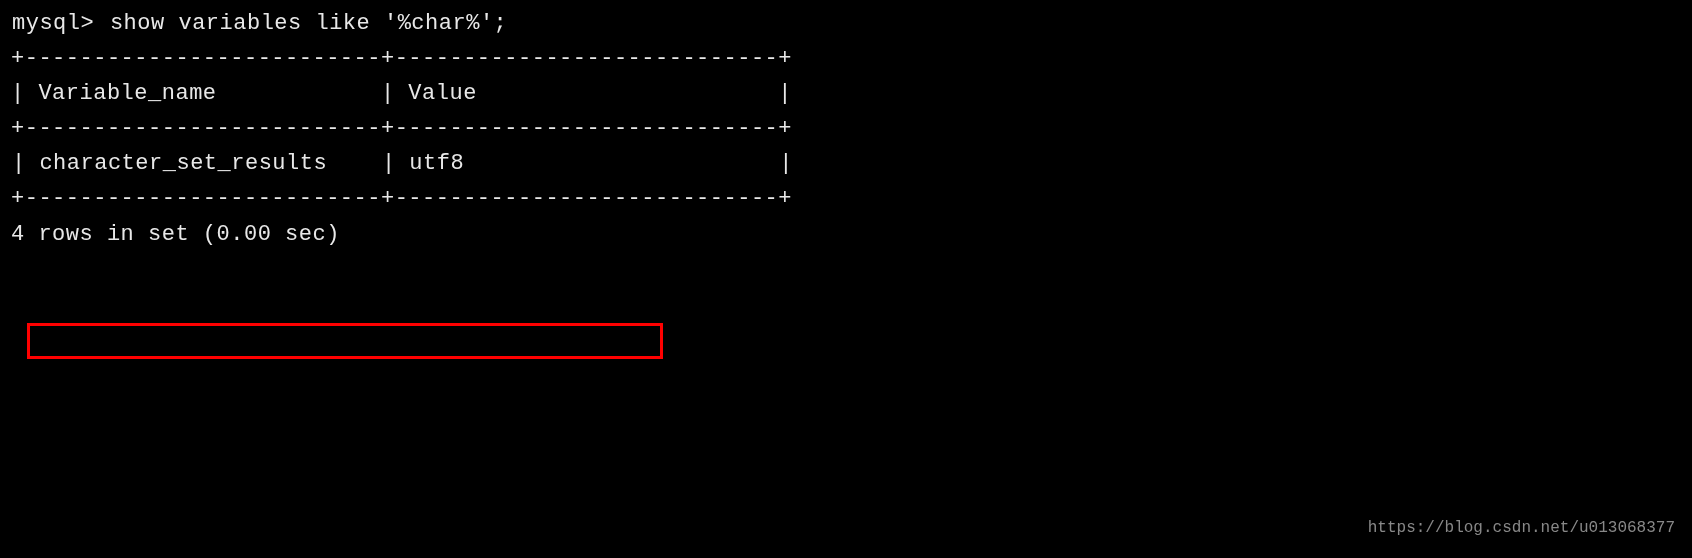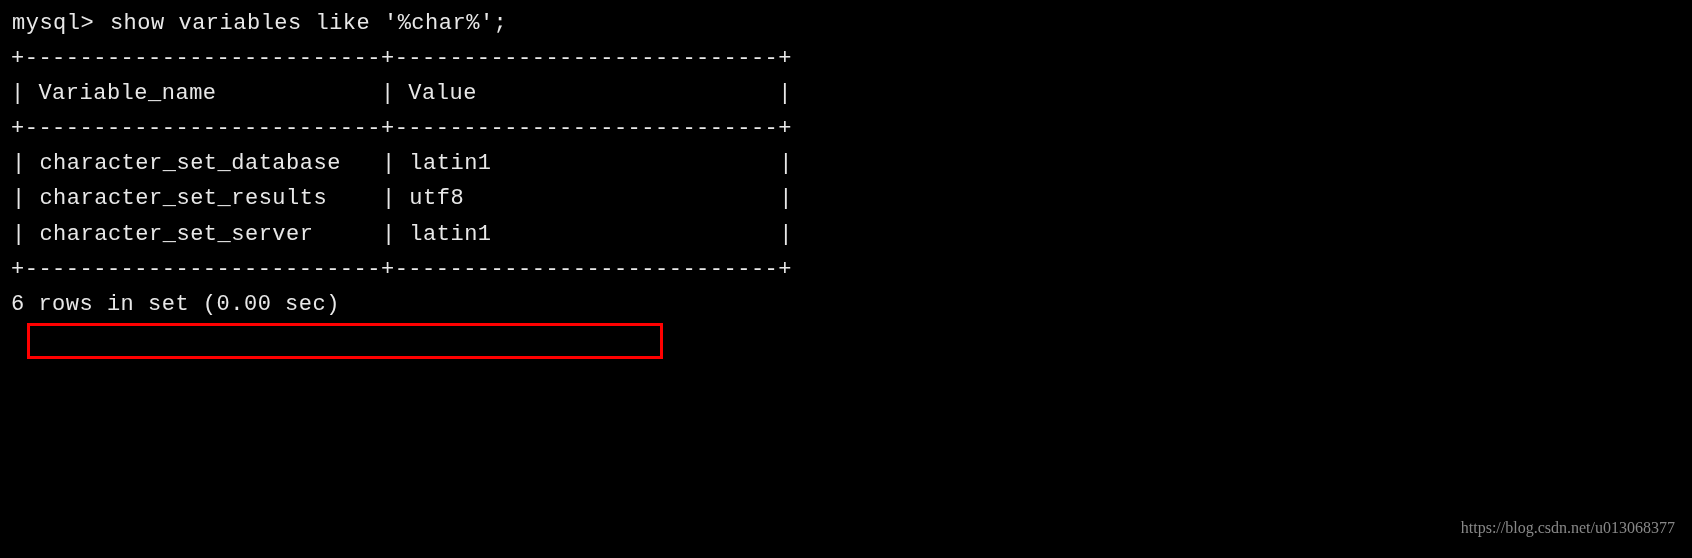--- a/index.html
+++ b/index.html
@@ -26,34 +26,32 @@
       position: absolute;
       border: 3px solid #ff0000;
       pointer-events: none;
     }
     .watermark {
       position: absolute;
       bottom: 18px;
       right: 18px;
       color: #888888;
       font-size: 16px;
-      font-family: Liberation Serif, serif;
+      font-family: Liberation Mono, monospace;
       letter-spacing: 0;
     }
   </style>
 </head>
 <body>
 
 <div class="term-line"><span>mysql&gt; </span><span>show variables like '%char%';</span></div>
 <div class="term-line">+--------------------------+----------------------------+</div>
 <div class="term-line">| Variable_name            | Value                      |</div>
 <div class="term-line">+--------------------------+----------------------------+</div>
 <div id="rows-container">
-    <div class="term-line">| character_set_database   | latin1                     |</div>
     <div class="term-line">| character_set_results    | utf8                       |</div>
-    <div class="term-line">| character_set_server     | latin1                     |</div>
   </div>
 <div class="term-line">+--------------------------+----------------------------+</div>
-<div class="term-line">6 rows in set (0.00 sec)</div>
+<div class="term-line">4 rows in set (0.00 sec)</div>
 
 <div class="highlight-box" style="top: 320px; left: 24px; width: 636px; height: 36px;"></div>
 
 <div class="watermark">https://blog.csdn.net/u013068377</div>
 
 </body></html>

